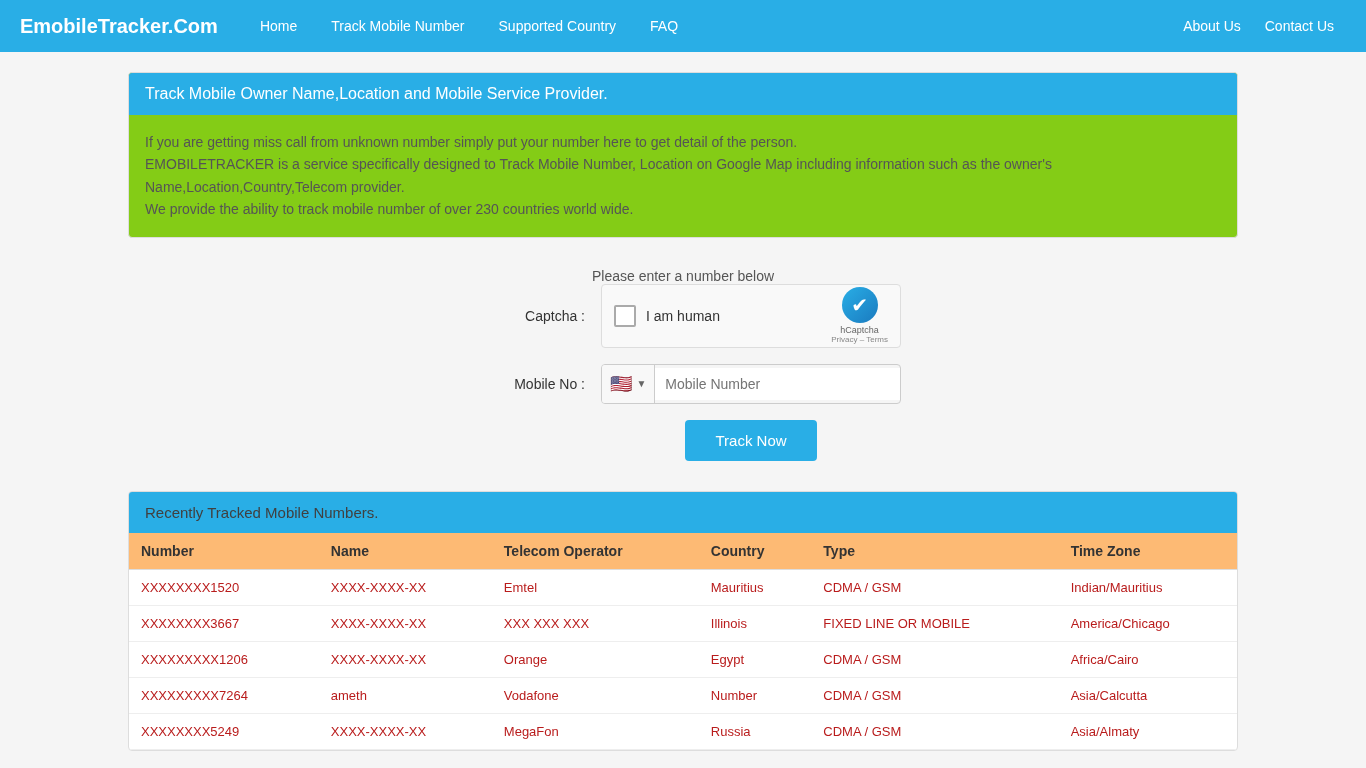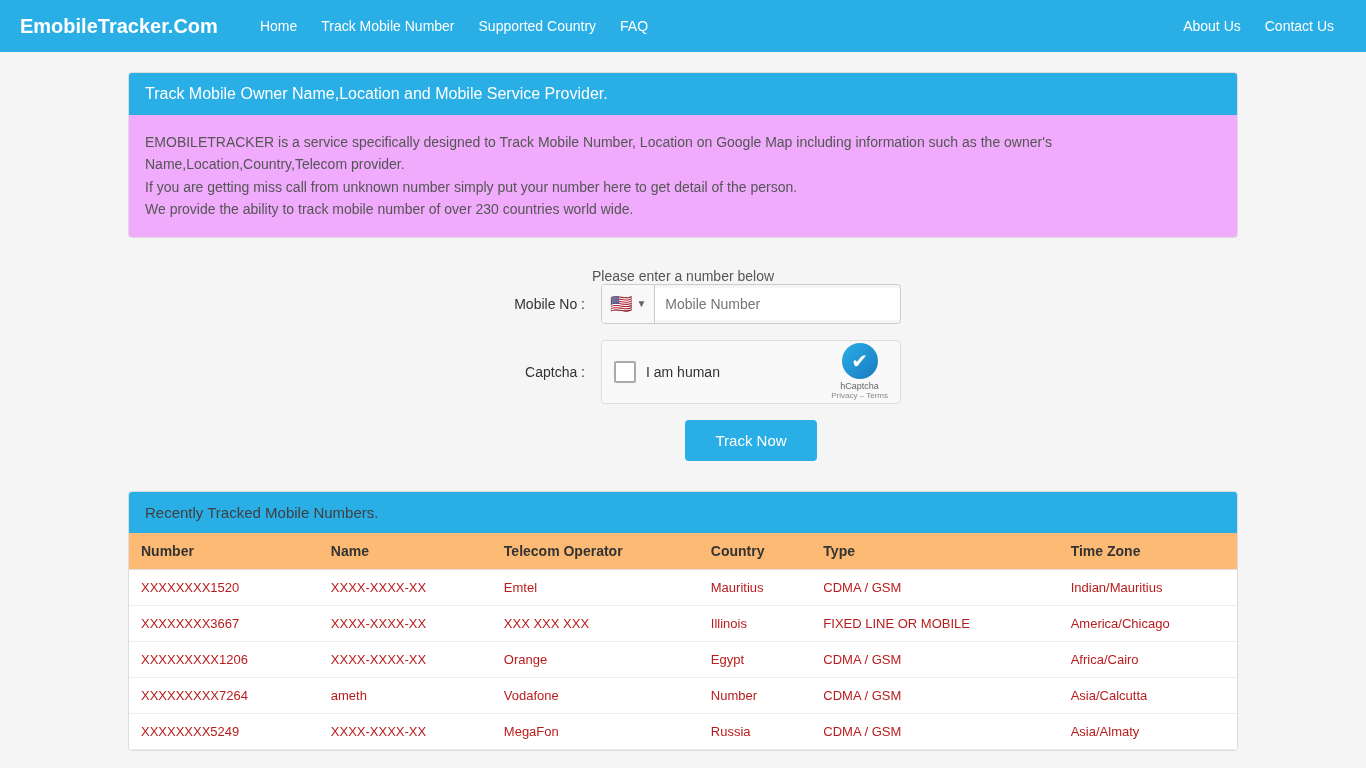--- a/index.html
+++ b/index.html
@@ -15,20 +15,21 @@
     }
     .navbar-brand {
       color: #fff;
       font-size: 20px;
       font-weight: bold;
       margin-right: 30px;
       text-decoration: none;
     }
     .nav-links {
       display: flex;
+      gap: 10px;
       flex: 1;
     }
     .nav-link {
       color: #fff;
       text-decoration: none;
       padding: 6px 12px;
       font-size: 14px;
     }
     .nav-right {
       display: flex;
@@ -40,21 +41,21 @@
       margin: 20px auto;
       padding: 0 15px;
     }
 
     
     .info-box {
       border: 1px solid #ddd;
       border-radius: 4px;
       overflow: hidden;
       margin-bottom: 30px;
-      background: #f0abfc;
+      background: #84cc16;
     }
     .info-box-header {
       background-color: #29aee6;
       color: #fff;
       padding: 12px 16px;
       font-size: 16px;
     }
     .info-box-body {
       padding: 16px;
       line-height: 1.6;
@@ -241,52 +242,52 @@
     <a class="nav-link">About Us</a>
     <a class="nav-link">Contact Us</a>
   </div>
 </nav>
 
 <div class="main-content">
 
   <div class="info-box">
     <div class="info-box-header">Track Mobile Owner Name,Location and Mobile Service Provider.</div>
     <div class="info-box-body">
+      <p>If you are getting miss call from unknown number simply put your number here to get detail of the person.</p>
       <p>EMOBILETRACKER is a service specifically designed to Track Mobile Number, Location on Google Map including information such as the owner's Name,Location,Country,Telecom provider.</p>
-      <p>If you are getting miss call from unknown number simply put your number here to get detail of the person.</p>
       <p>We provide the ability to track mobile number of over 230 countries world wide.</p>
     </div>
   </div>
 
   <div class="form-section">
     <div class="prompt">Please enter a number below</div>
-
-    <div class="form-group">
-      <label class="form-label">Mobile No :</label>
-      <div class="phone-input-wrapper">
-        <div class="flag-select">
-          <span class="flag-emoji">🇺🇸</span>
-          <span class="flag-arrow">▼</span>
-        </div>
-        <input type="text" class="phone-input" placeholder="Mobile Number" style="">
-      </div>
-    </div>
 
     <div class="form-group">
       <label class="form-label">Captcha :</label>
       <div class="captcha-widget">
         <div class="captcha-left">
           <div class="captcha-checkbox"></div>
           <span class="captcha-label">I am human</span>
         </div>
         <div class="captcha-right">
           <div class="captcha-logo">✔</div>
           <div class="captcha-brand">hCaptcha</div>
           <div class="captcha-links">Privacy – Terms</div>
         </div>
+      </div>
+    </div>
+
+    <div class="form-group">
+      <label class="form-label">Mobile No :</label>
+      <div class="phone-input-wrapper">
+        <div class="flag-select">
+          <span class="flag-emoji">🇺🇸</span>
+          <span class="flag-arrow">▼</span>
+        </div>
+        <input type="text" class="phone-input" placeholder="Mobile Number" style="">
       </div>
     </div>
 
     <div class="track-btn-container">
       <button class="track-btn">Track Now</button>
     </div>
   </div>
 
   <div class="tracked-box">
     <div class="tracked-box-header">Recently Tracked Mobile Numbers.</div>

